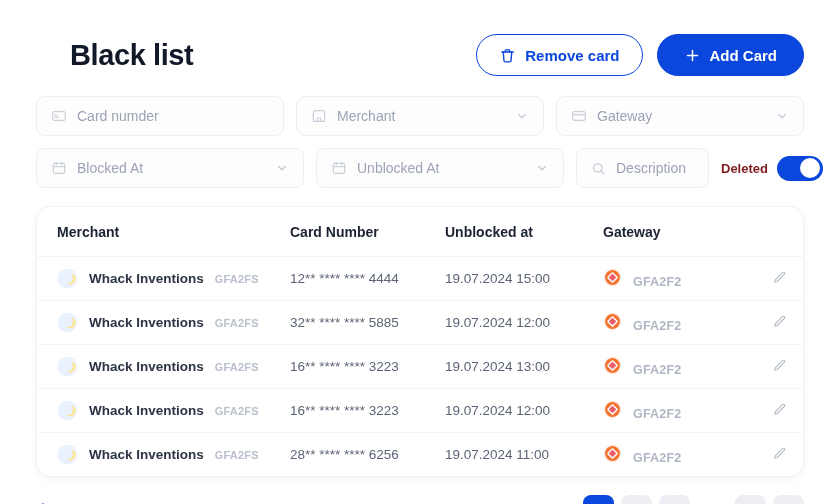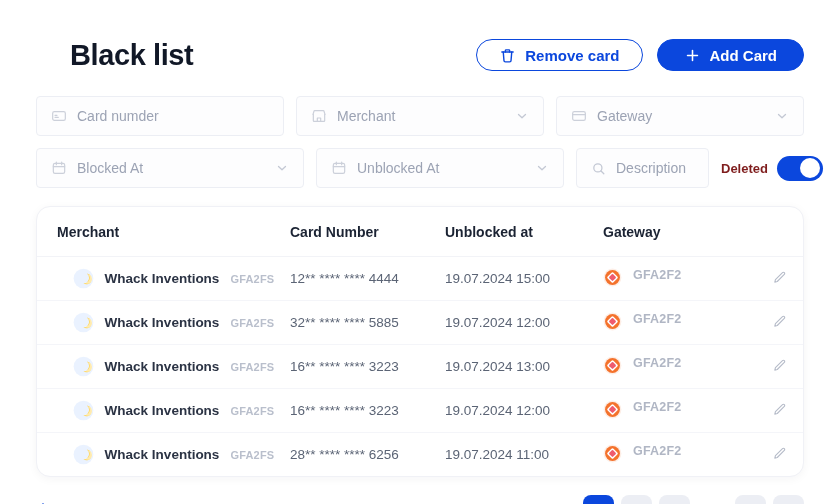--- a/index.html
+++ b/index.html
@@ -17,21 +17,21 @@
     height: 96px; padding-top: 14px;
   }
   .page-title {
     font-size: 29px; font-weight: 700; color: #111827;
     letter-spacing: -0.4px;
     margin-left: 34px;
   }
   .header-actions { display: flex; align-items: center; gap: 14px; }
   .btn {
     display: inline-flex; align-items: center; gap: 9px;
-    height: 32px; padding: 0 22px;
+    height: 42px; padding: 0 22px;
     border-radius: 21px; font-size: 15px; font-weight: 700;
     cursor: pointer; white-space: nowrap;
   }
   .btn-outline {
     background: #ffffff; color: #0b47dd;
     border: 1.6px solid #0b47dd;
   }
   .btn-primary {
     background: #0b47dd; color: #ffffff; border: 1.6px solid #0b47dd;
     padding: 8px 26px;
@@ -39,21 +39,21 @@
   .btn svg { display: block; }
 
   
   .filters { display: flex; flex-direction: column; gap: 12px; }
   .filter-row { display: flex; align-items: center; gap: 12px; }
   .field {
     display: flex; align-items: center; gap: 10px;
     height: 40px; padding: 0 14px;
     background: #fdfdfe;
     border: 1px solid #eceef4;
-    border-radius: 4px;
+    border-radius: 9px;
     flex: 1 1 0; min-width: 0;
   }
   .field .ph {
     font-size: 14px; color: #9ca3b4; flex: 1 1 auto;
     overflow: hidden; text-overflow: ellipsis; white-space: nowrap;
   }
   .field .lead { flex: 0 0 auto; line-height: 0; }
   .field .chev { flex: 0 0 auto; line-height: 0; }
 
   .row2 .field.blocked { flex: 0 0 268px; }
@@ -91,25 +91,25 @@
     font-size: 13.5px; color: #5b6475; vertical-align: middle;
   }
   tbody tr:last-child td { border-bottom: none; }
 
   .col-merchant { width: 253px; padding-left: 20px !important; }
   .col-card { width: 155px; }
   .col-unblocked { width: 158px; }
   .col-gateway { width: 150px; }
   .col-action { width: 52px; }
 
-  .merchant-cell { display: flex; align-items: center; gap: 11px; justify-content: center; }
+  .merchant-cell { display: flex; align-items: center; gap: 11px; }
   .merchant-name { font-size: 13.5px; font-weight: 600; color: #2b3344; white-space: nowrap; }
   .merchant-code { font-size: 11px; font-weight: 600; color: #b9bfcc; letter-spacing: 0.2px; }
 
-  .gateway-cell { display: flex; align-items: flex-start; gap: 9px; }
+  .gateway-cell { display: flex; align-items: flex-end; gap: 9px; }
   .gateway-code { font-size: 12.5px; font-weight: 600; color: #b0b6c4; letter-spacing: 0.2px; }
 
   .edit-btn { line-height: 0; cursor: pointer; display: inline-block; }
 
   .avatar { width: 21px; height: 21px; flex: 0 0 auto; line-height: 0; }
 
   
   .footer {
     display: flex; align-items: center; justify-content: space-between;
     margin-top: 18px;

